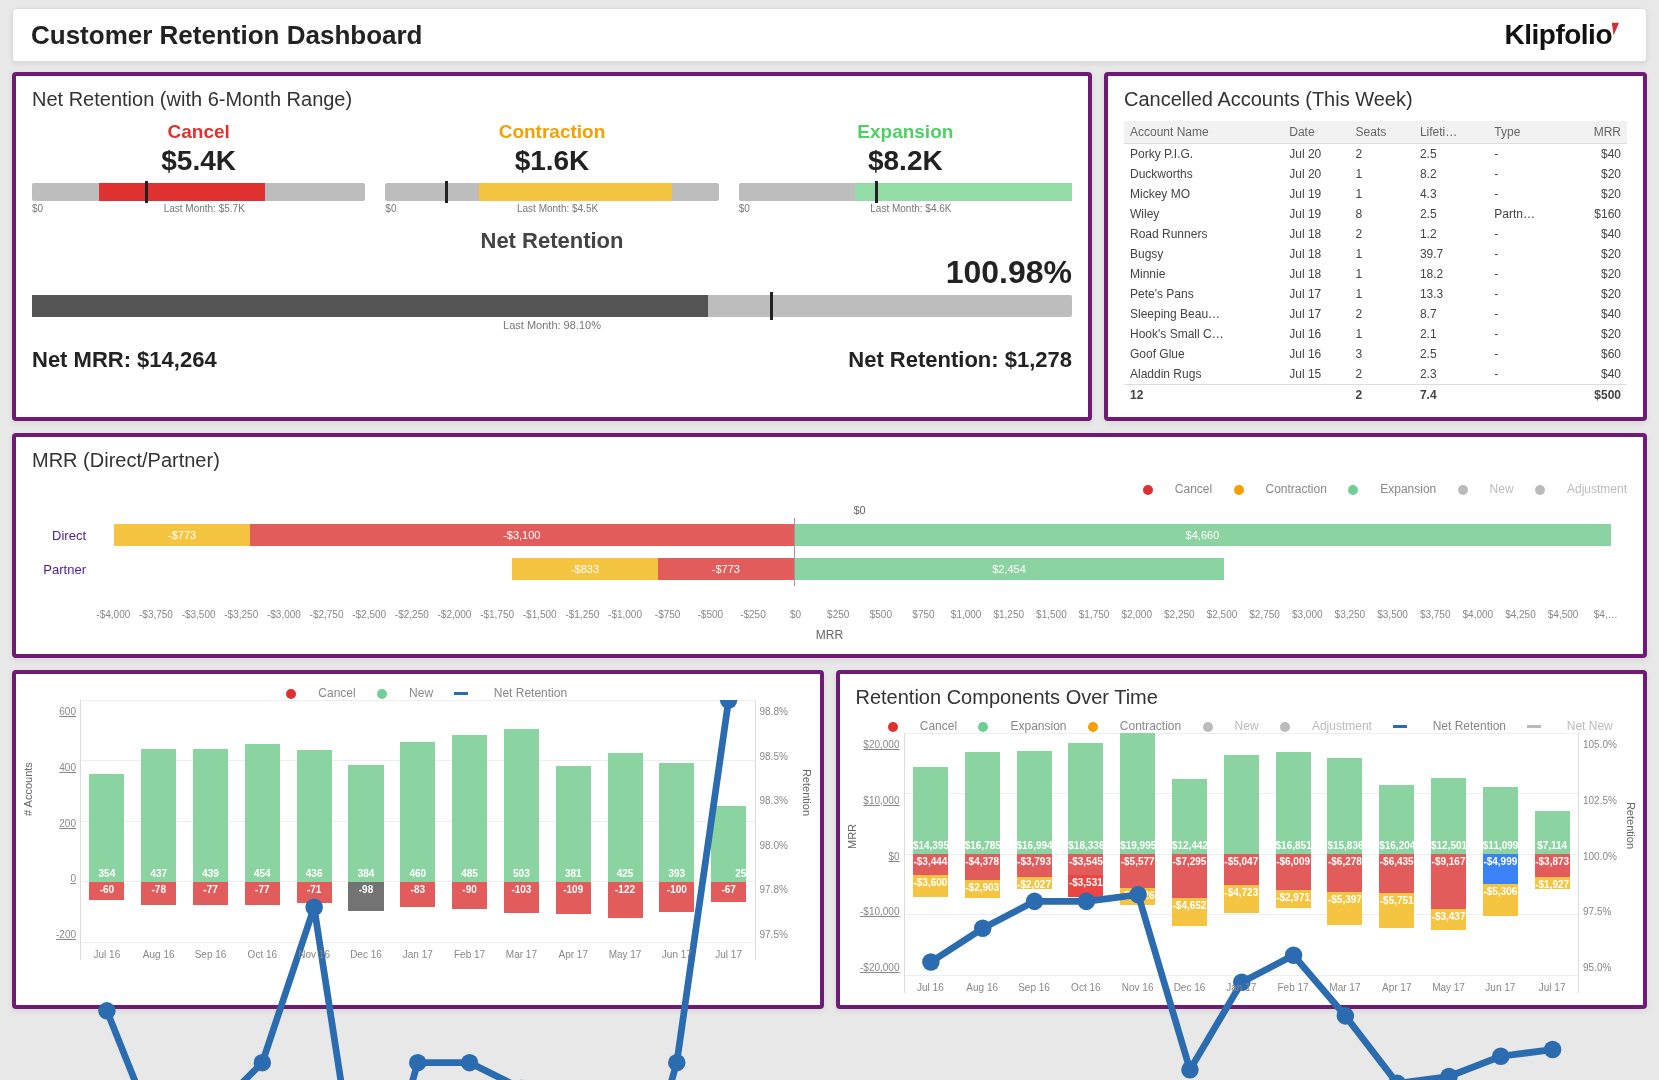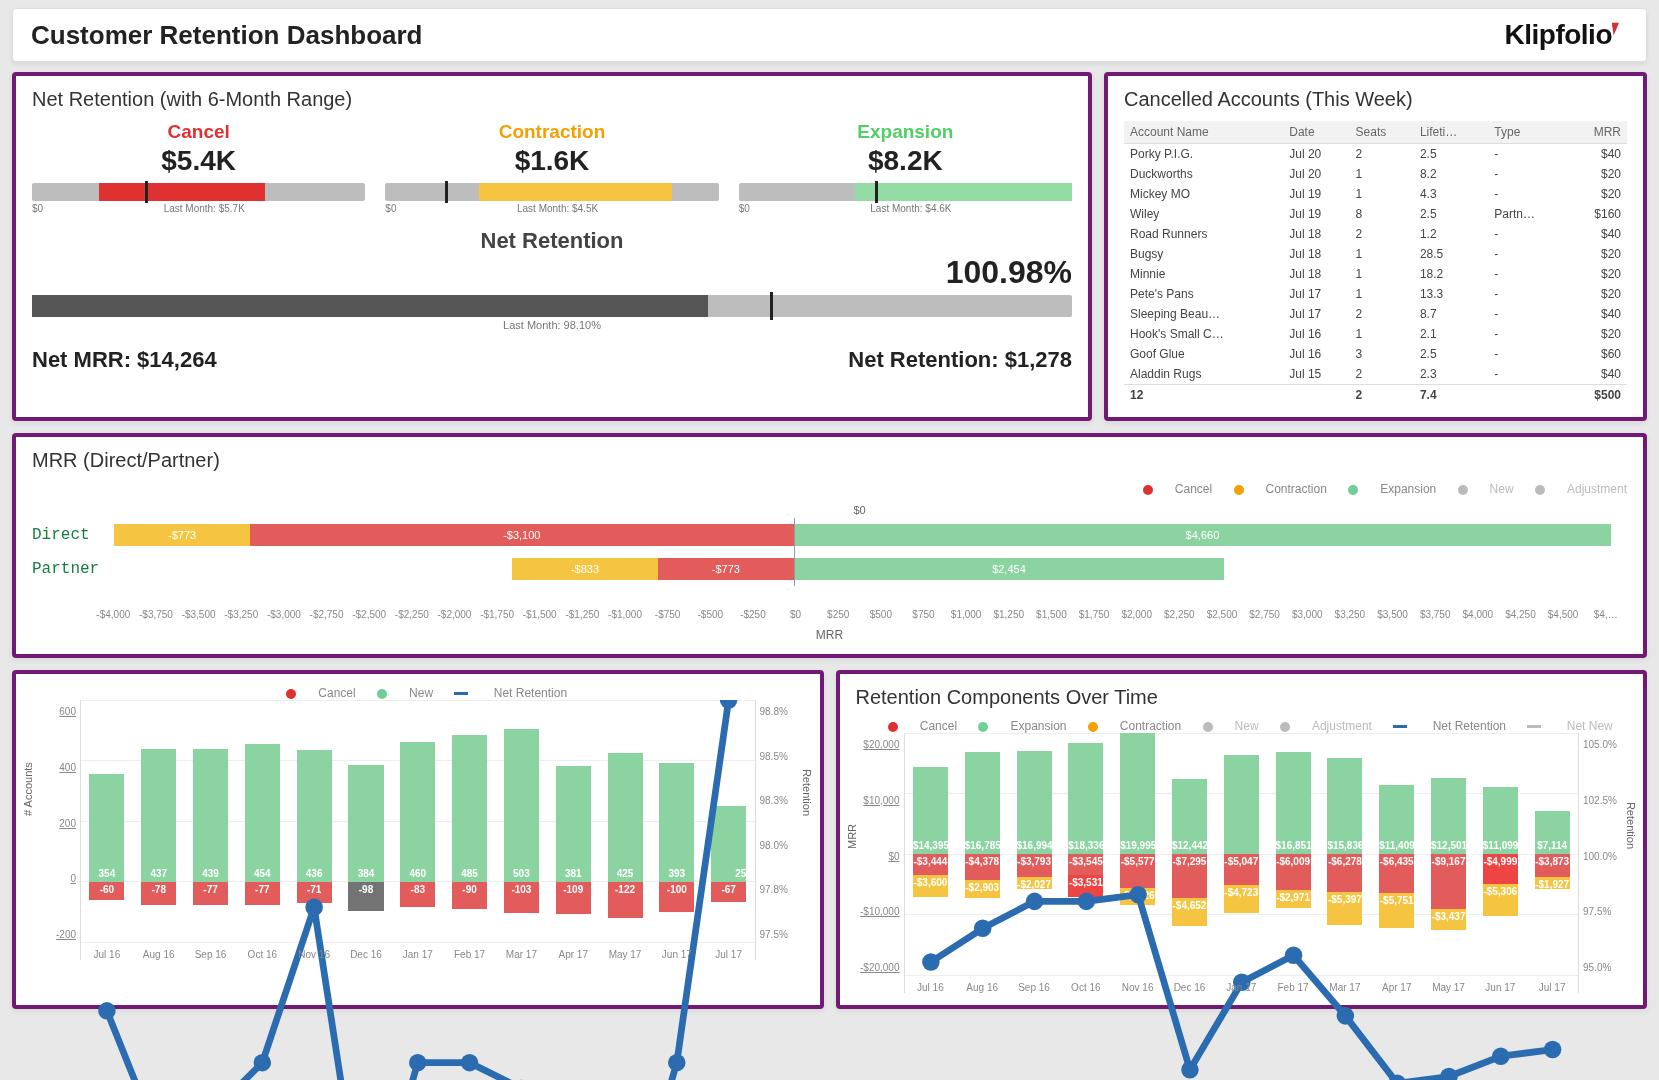--- a/index.html
+++ b/index.html
@@ -39,21 +39,21 @@
 table.cancel-tbl th:last-child, table.cancel-tbl td:last-child { text-align: right; }
 table.cancel-tbl td { padding: 3px 6px; color: #444; }
 .red-cell { color: #d32f2f; }
 .mrr-panel { width: 100%; }
 .legend { text-align: right; font-size: 12px; color: #888; }
 .legend span { margin-left: 18px; }
 .dot { display: inline-block; width: 10px; height: 10px; border-radius: 50%; margin-right: 4px; vertical-align: middle; }
 .c-red { background: #e03131; } .c-yel { background: #f59f00; } .c-grn { background: #6fcf97; } .c-gry { background: #bbb; } .c-blu { background:#2b6cb0; }
 .hbar-chart { position: relative; height: 105px; margin-top: 8px; }
 .hbar-row { display: flex; align-items: center; height: 34px; }
-.hbar-label { width: 60px; font-size: 16px; color: #15803d; text-align: right; padding-right: 6px; font-family: Liberation Mono, monospace; }
+.hbar-label { width: 60px; font-size: 13px; color: #4c1d95; text-align: right; padding-right: 6px; }
 .hbar-track { flex: 1; position: relative; height: 22px; }
 .hbar-seg { position: absolute; top: 0; height: 100%; display: flex; align-items: center; justify-content: center; font-size: 11px; color: #fff; }
 .hbar-axis { display: flex; margin-left: 60px; font-size: 10px; color: #888; }
 .hbar-axis span { flex: 1; text-align: center; overflow:hidden; text-overflow:clip; white-space:nowrap;}
 .zero-label { text-align:center; font-size:11px; color:#666; margin-bottom:2px; }
 .mrr-caption { text-align: center; font-size: 12px; color: #666; margin-top: 8px; }
 .bottom-row { display: flex; gap: 12px; }
 .bottom-row .panel { flex: 1; }
 .vchart { position: relative; height: 260px; display: flex; }
 .y-axis-l { width: 48px; display: flex; flex-direction: column; justify-content: space-between; text-align: right; font-size: 10px; color: #888; padding: 6px 4px 20px; text-decoration: underline; }
@@ -197,21 +197,21 @@
               <td>Jul 18</td>
               <td>2</td>
               <td class="red-cell">1.2</td>
               <td>-</td>
               <td>$40</td>
             </tr>
             <tr>
               <td>Bugsy</td>
               <td>Jul 18</td>
               <td>1</td>
-              <td>28.5</td>
+              <td>39.7</td>
               <td>-</td>
               <td>$20</td>
             </tr>
             <tr>
               <td>Minnie</td>
               <td>Jul 18</td>
               <td>1</td>
               <td>18.2</td>
               <td>-</td>
               <td>$20</td>
@@ -638,21 +638,21 @@
                 </div>
                 <div class="bar-neg" style="--zero: 50%; height: 15.695%; background: rgb(226, 92, 92);">
                   <div class="bar-label" style="top: 2px;">-$6,278</div>
                 </div>
                 <div class="bar-neg" style="--zero: 50%; height: 13.4925%; background: rgb(245, 197, 66); top: calc(65.695%);">
                   <div class="bar-label" style="top: 2px;">-$5,397</div>
                 </div>
               </div>
               <div class="col">
                 <div class="bar-pos" style="--zero: 50%; height: 28.5225%; background: rgb(139, 211, 160);">
-                  <div class="bar-label" style="top: calc(100% - 14px);">$11,409</div>
+                  <div class="bar-label" style="top: calc(100% - 14px);">$16,204</div>
                 </div>
                 <div class="bar-neg" style="--zero: 50%; height: 16.0875%; background: rgb(226, 92, 92);">
                   <div class="bar-label" style="top: 2px;">-$6,435</div>
                 </div>
                 <div class="bar-neg" style="--zero: 50%; height: 14.3775%; background: rgb(245, 197, 66); top: calc(66.0875%);">
                   <div class="bar-label" style="top: 2px;">-$5,751</div>
                 </div>
               </div>
               <div class="col">
                 <div class="bar-pos" style="--zero: 50%; height: 31.2525%; background: rgb(139, 211, 160);">
@@ -662,21 +662,21 @@
                   <div class="bar-label" style="top: 2px;">-$9,167</div>
                 </div>
                 <div class="bar-neg" style="--zero: 50%; height: 8.5925%; background: rgb(245, 197, 66); top: calc(72.9175%);">
                   <div class="bar-label" style="top: 2px;">-$3,437</div>
                 </div>
               </div>
               <div class="col">
                 <div class="bar-pos" style="--zero: 50%; height: 27.7475%; background: rgb(139, 211, 160);">
                   <div class="bar-label" style="top: calc(100% - 14px);">$11,099</div>
                 </div>
-                <div class="bar-neg" style="--zero: 50%; height: 12.4975%; background: #ef4444; text-decoration: underline;">
+                <div class="bar-neg" style="--zero: 50%; height: 12.4975%; background: #3b82f6; text-decoration: underline;">
                   <div class="bar-label" style="top: 2px;">-$4,999</div>
                 </div>
                 <div class="bar-neg" style="--zero: 50%; height: 13.265%; background: rgb(245, 197, 66); top: calc(62.4975%);">
                   <div class="bar-label" style="top: 2px;">-$5,306</div>
                 </div>
               </div>
               <div class="col">
                 <div class="bar-pos" style="--zero: 50%; height: 17.785%; background: rgb(139, 211, 160);">
                   <div class="bar-label" style="top: calc(100% - 14px);">$7,114</div>
                 </div>

